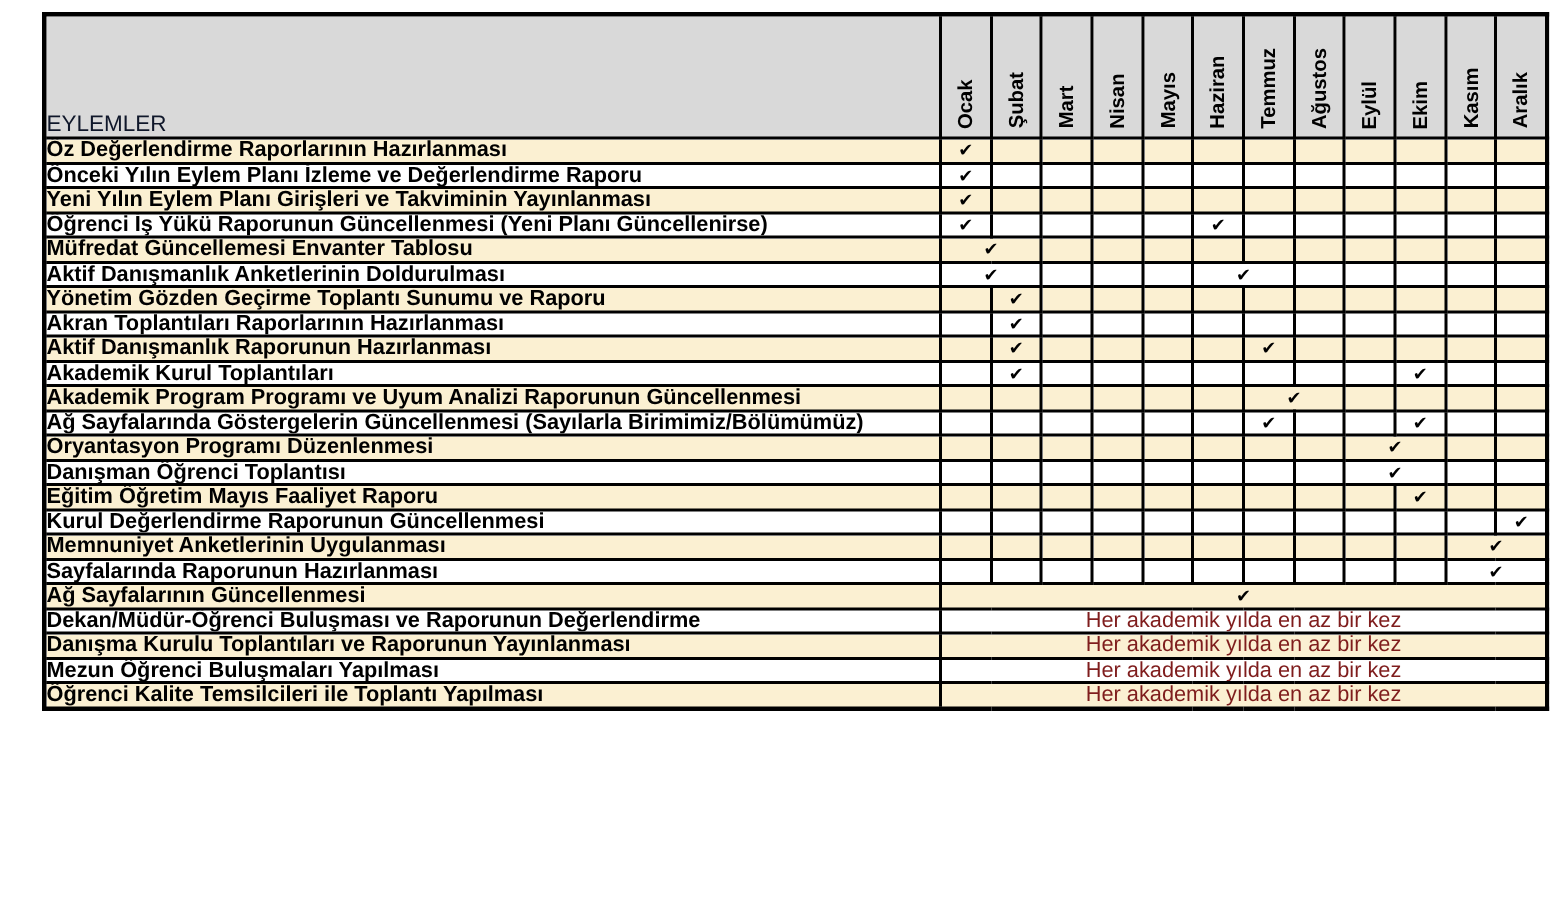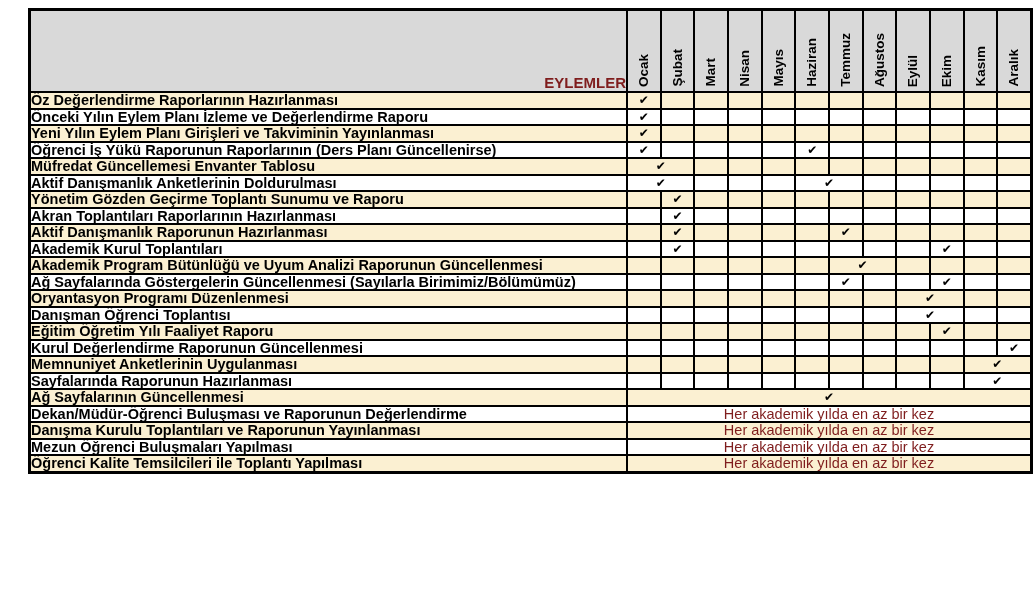--- a/index.html
+++ b/index.html
@@ -30,25 +30,25 @@
   }
   
   thead th {
     background: #D9D9D9;
     border-bottom: 3px solid #000;
     vertical-align: bottom;
   }
   th.actions-head {
     width: 596px;
     border-right: 3px solid #000;
-    text-align: right;
+    text-align: left;
     font-size: 15px;
-    font-weight: bold;
+    font-weight: normal;
     padding-bottom: 9px;
-    color: #7f1d1d;
+    color: #0f172a;
   }
   th.month-head {
     width: 32px;
     height: 80px;
     text-align: center;
     padding-bottom: 4px;
   }
   th.month-head .vtext {
     display: inline-block;
     writing-mode: vertical-rl;
@@ -169,21 +169,21 @@
           <td class="blank"></td>
           <td class="blank"></td>
           <td class="blank"></td>
           <td class="blank"></td>
           <td class="blank"></td>
           <td class="blank"></td>
           <td class="blank"></td>
           <td class="blank"></td>
         </tr>
         <tr class="plain">
-          <td class="label">Öğrenci İş Yükü Raporunun Raporlarının (Ders Planı Güncellenirse)</td>
+          <td class="label">Öğrenci İş Yükü Raporunun Güncellenmesi (Yeni Planı Güncellenirse)</td>
           <td class="mark" colspan="1"><span>✔</span></td>
           <td class="blank"></td>
           <td class="blank"></td>
           <td class="blank"></td>
           <td class="blank"></td>
           <td class="mark" colspan="1"><span>✔</span></td>
           <td class="blank"></td>
           <td class="blank"></td>
           <td class="blank"></td>
           <td class="blank"></td>
@@ -271,21 +271,21 @@
           <td class="blank"></td>
           <td class="blank"></td>
           <td class="blank"></td>
           <td class="blank"></td>
           <td class="blank"></td>
           <td class="mark" colspan="1"><span>✔</span></td>
           <td class="blank"></td>
           <td class="blank"></td>
         </tr>
         <tr class="shaded">
-          <td class="label">Akademik Program Bütünlüğü ve Uyum Analizi Raporunun Güncellenmesi</td>
+          <td class="label">Akademik Program Programı ve Uyum Analizi Raporunun Güncellenmesi</td>
           <td class="blank"></td>
           <td class="blank"></td>
           <td class="blank"></td>
           <td class="blank"></td>
           <td class="blank"></td>
           <td class="blank"></td>
           <td class="mark" colspan="2"><span>✔</span></td>
           <td class="blank"></td>
           <td class="blank"></td>
           <td class="blank"></td>
@@ -328,21 +328,21 @@
           <td class="blank"></td>
           <td class="blank"></td>
           <td class="blank"></td>
           <td class="blank"></td>
           <td class="blank"></td>
           <td class="mark" colspan="2"><span>✔</span></td>
           <td class="blank"></td>
           <td class="blank"></td>
         </tr>
         <tr class="shaded">
-          <td class="label">Eğitim Öğretim Yılı Faaliyet Raporu</td>
+          <td class="label">Eğitim Öğretim Mayıs Faaliyet Raporu</td>
           <td class="blank"></td>
           <td class="blank"></td>
           <td class="blank"></td>
           <td class="blank"></td>
           <td class="blank"></td>
           <td class="blank"></td>
           <td class="blank"></td>
           <td class="blank"></td>
           <td class="blank"></td>
           <td class="mark" colspan="1"><span>✔</span></td>

